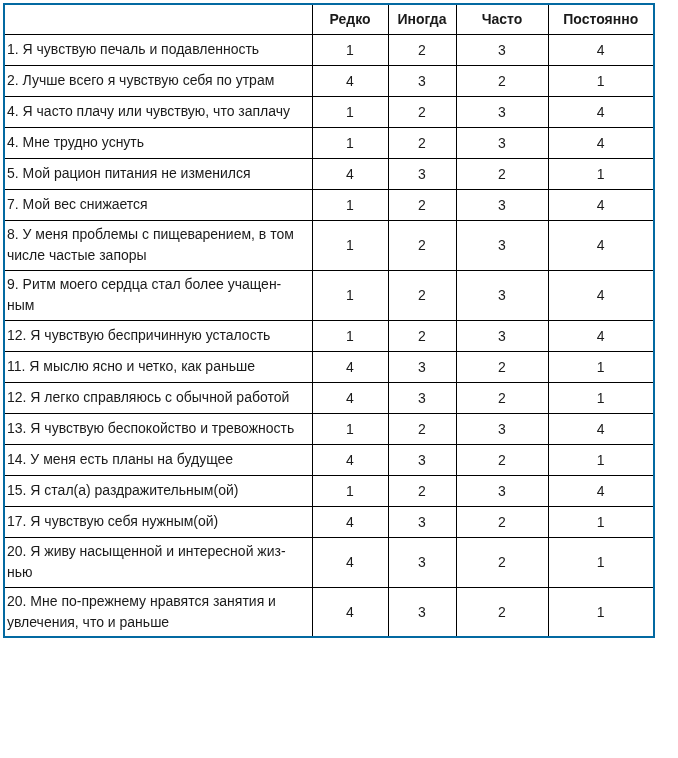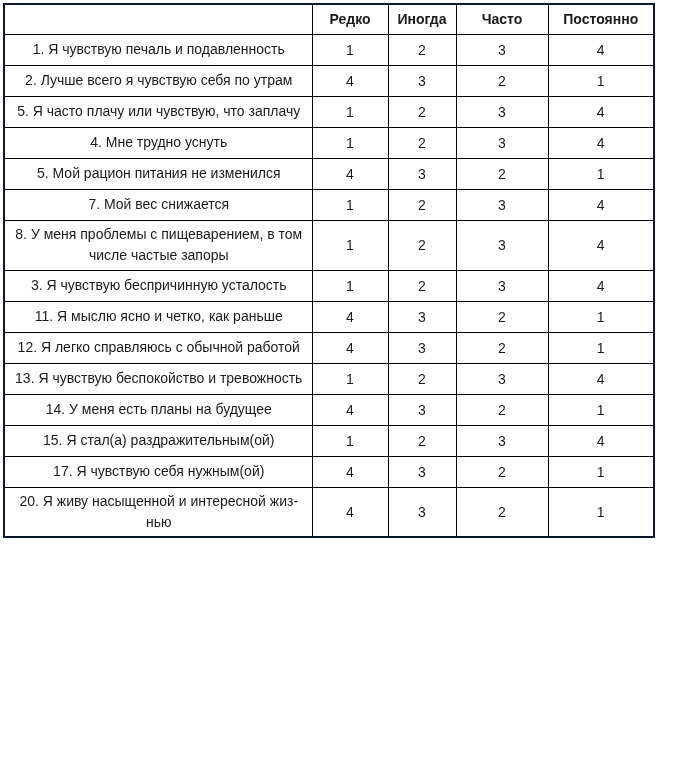--- a/index.html
+++ b/index.html
@@ -12,40 +12,40 @@
     color: #1a1a1a;
     overflow: hidden;
   }
   .page {
     padding: 3px 0 0 3px;
   }
   table.quiz {
     border-collapse: collapse;
     table-layout: fixed;
     width: 650px;
-    border: 2px solid #0f172a;
+    border: 2px solid #0369a1;
   }
   table.quiz th,
   table.quiz td {
     border: 1px solid #000000;
     overflow: hidden;
   }
   thead tr.header-row {
     height: 30px;
   }
   thead th {
     font-size: 14px;
     font-weight: bold;
     text-align: center;
     vertical-align: middle;
     padding: 0;
   }
   td.question-cell {
     font-size: 14px;
-    text-align: center;
+    text-align: left;
     vertical-align: middle;
     padding: 2px 1px 2px 2px;
     line-height: 21px;
     white-space: pre-line;
   }
   td.score-cell {
     font-size: 14px;
     text-align: center;
     vertical-align: middle;
     padding: 0;
@@ -83,21 +83,21 @@
           <td class="score-cell">4</td>
         </tr>
         <tr class="row-single">
           <td class="question-cell">2. Лучше всего я чувствую себя по утрам</td>
           <td class="score-cell">4</td>
           <td class="score-cell">3</td>
           <td class="score-cell">2</td>
           <td class="score-cell">1</td>
         </tr>
         <tr class="row-single">
-          <td class="question-cell">5. Я часто плачу или чувствую, что заплачу</td>
+          <td class="question-cell">4. Я часто плачу или чувствую, что заплачу</td>
           <td class="score-cell">1</td>
           <td class="score-cell">2</td>
           <td class="score-cell">3</td>
           <td class="score-cell">4</td>
         </tr>
         <tr class="row-single">
           <td class="question-cell">4. Мне трудно уснуть</td>
           <td class="score-cell">1</td>
           <td class="score-cell">2</td>
           <td class="score-cell">3</td>
@@ -118,22 +118,30 @@
           <td class="score-cell">4</td>
         </tr>
         <tr class="row-double">
           <td class="question-cell">8. У меня проблемы с пищеварением, в том
 числе частые запоры</td>
           <td class="score-cell">1</td>
           <td class="score-cell">2</td>
           <td class="score-cell">3</td>
           <td class="score-cell">4</td>
         </tr>
-        <tr class="row-single">
-          <td class="question-cell">3. Я чувствую беспричинную усталость</td>
+        <tr class="row-double">
+          <td class="question-cell">9. Ритм моего сердца стал более учащен-
+ным</td>
+          <td class="score-cell">1</td>
+          <td class="score-cell">2</td>
+          <td class="score-cell">3</td>
+          <td class="score-cell">4</td>
+        </tr>
+        <tr class="row-single">
+          <td class="question-cell">12. Я чувствую беспричинную усталость</td>
           <td class="score-cell">1</td>
           <td class="score-cell">2</td>
           <td class="score-cell">3</td>
           <td class="score-cell">4</td>
         </tr>
         <tr class="row-single">
           <td class="question-cell">11. Я мыслю ясно и четко, как раньше</td>
           <td class="score-cell">4</td>
           <td class="score-cell">3</td>
           <td class="score-cell">2</td>
@@ -170,20 +178,28 @@
         <tr class="row-single">
           <td class="question-cell">17. Я чувствую себя нужным(ой)</td>
           <td class="score-cell">4</td>
           <td class="score-cell">3</td>
           <td class="score-cell">2</td>
           <td class="score-cell">1</td>
         </tr>
         <tr class="row-double">
           <td class="question-cell">20. Я живу насыщенной и интересной жиз-
 нью</td>
+          <td class="score-cell">4</td>
+          <td class="score-cell">3</td>
+          <td class="score-cell">2</td>
+          <td class="score-cell">1</td>
+        </tr>
+        <tr class="row-double">
+          <td class="question-cell">20. Мне по-прежнему нравятся занятия и
+увлечения, что и раньше</td>
           <td class="score-cell">4</td>
           <td class="score-cell">3</td>
           <td class="score-cell">2</td>
           <td class="score-cell">1</td>
         </tr>
       </tbody>
   </table>
 </div>
 
 </body></html>

